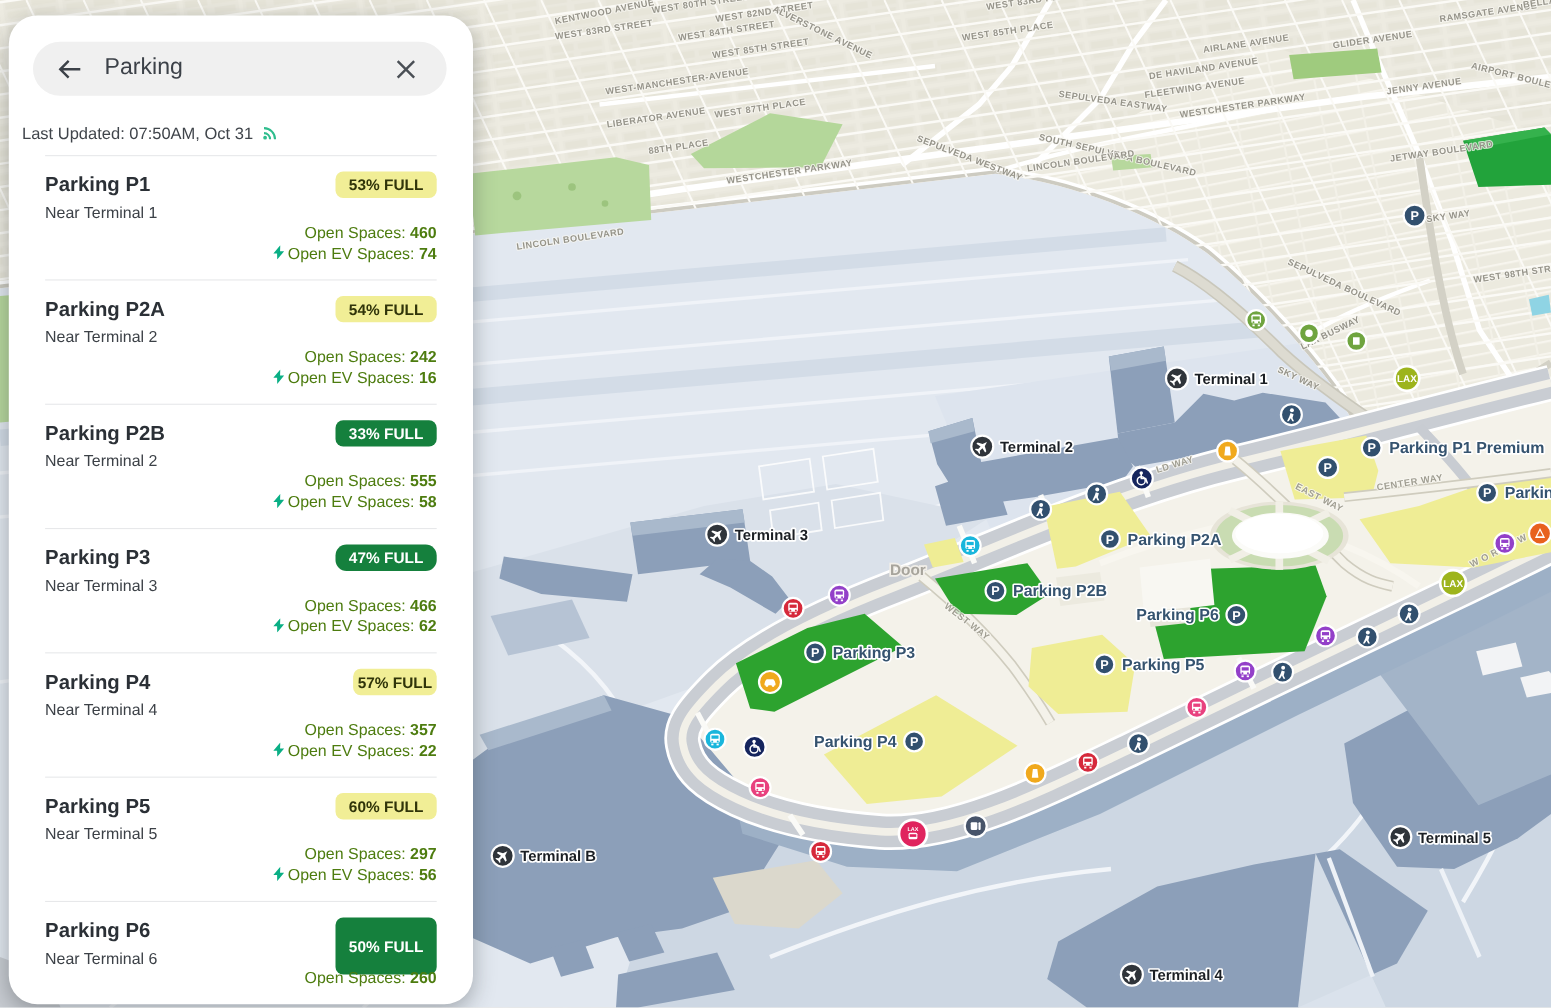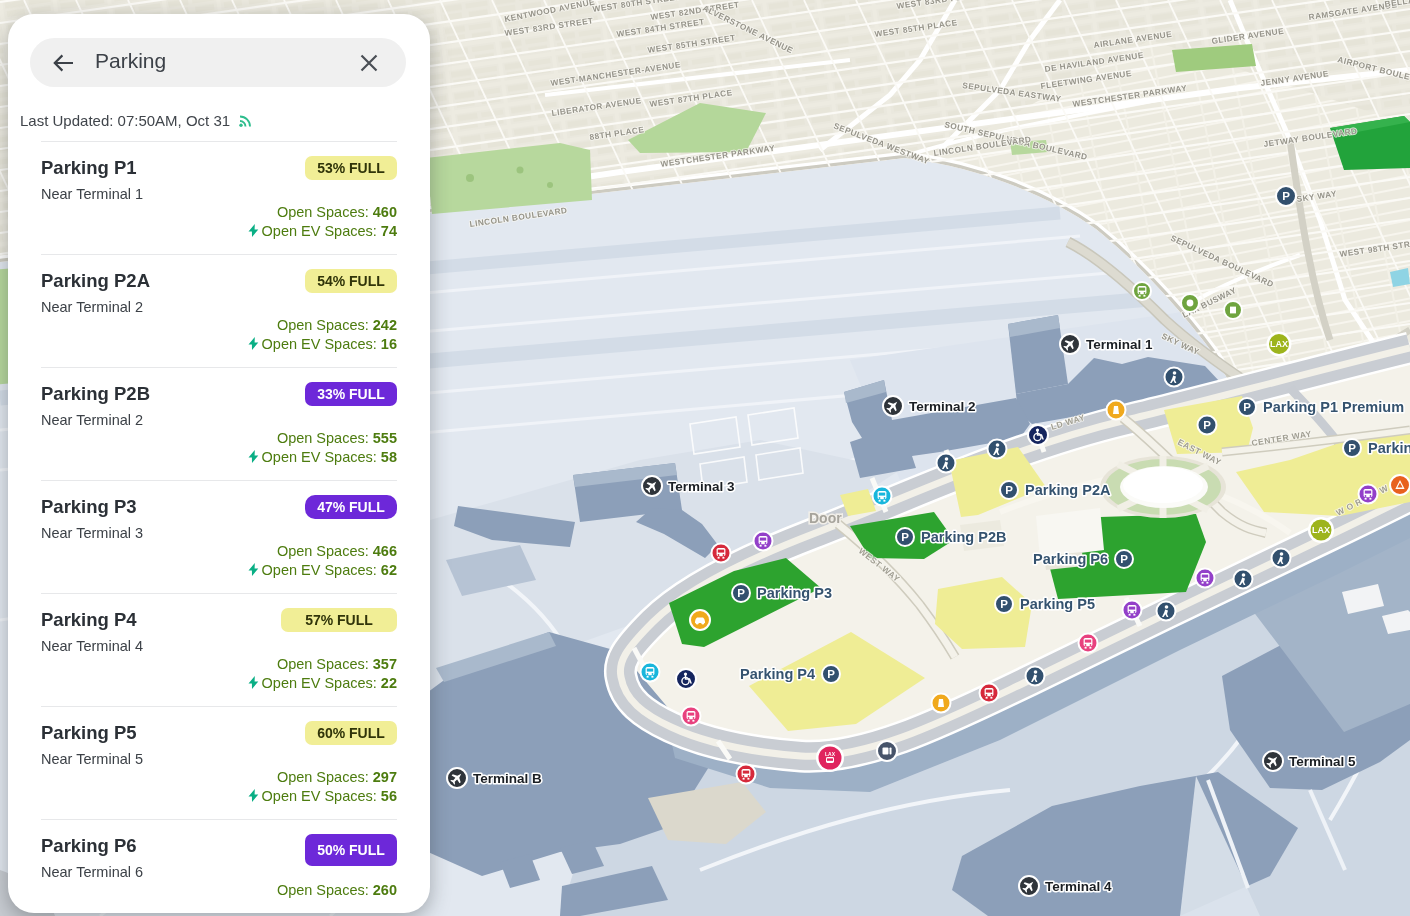--- a/index.html
+++ b/index.html
@@ -12,21 +12,21 @@
 .door{font-size:14px;font-weight:bold;fill:#a7a49c;paint-order:stroke;stroke:#f2efe9;stroke-width:3px;}
 #panel{position:absolute;left:8px;top:14px;width:422px;height:899px;background:#ffffff;border-radius:26px;box-shadow:0 6px 20px rgba(40,45,50,.35);overflow:hidden;}
 #searchbar{position:absolute;left:22px;top:24px;width:376px;height:49px;border-radius:25px;background:#f0f0f0;}
 #query{position:absolute;left:65px;top:11px;font-size:21px;color:#3c4148;}
 #updated{position:absolute;left:12px;top:98px;font-size:15px;color:#40454b;}
 .divider{position:absolute;left:33px;width:356px;height:1px;background:#e7e8ea;}
 .title{position:absolute;left:33px;font-size:18.5px;font-weight:bold;color:#2b3036;}
 .sub{position:absolute;left:33px;font-size:14.5px;color:#3c4147;}
 .badge{position:absolute;height:24px;line-height:24px;border-radius:7px;font-size:14px;font-weight:bold;text-align:center;}
 .badge.y{background:#f1ee96;color:#303409;}
-.badge.g{background:#6d28d9;color:#ffffff;}
+.badge.g{background:#15803d;color:#ffffff;}
 .os{position:absolute;right:33px;font-size:14.5px;color:#4d7c0f;white-space:nowrap;}
 .os b{font-weight:bold;}
 .bolt{display:inline-block;vertical-align:-1px;margin-right:3px;}
 </style>
 </head>
 <body>
 
 <svg id="map" width="1410" height="916" viewBox="0 0 1410 916">
 <defs>
 <pattern id="blocks" width="54" height="22" patternUnits="userSpaceOnUse" patternTransform="rotate(-8.2)">
@@ -760,34 +760,34 @@
   <div class="sub" style="top:511px">Near Terminal 3</div>
   <div class="badge g" style="top:481px;right:33px;width:68px;padding:0 12px;border-radius:10px;">47% FULL</div>
   <div class="os" style="top:529px">Open Spaces: <b>466</b></div>
   <div class="os" style="top:548px"><svg class="bolt" width="11" height="13" viewBox="0 0 11 13">
         <path d="M6.8 0L0.5 7.4h3.4L4 13l6.3-7.6H6.6z" fill="#0aaf85"></path>
       </svg>Open EV Spaces: <b>62</b></div>
 
   <div class="divider" style="top:579px"></div>
   <div class="title" style="top:595px">Parking P4</div>
   <div class="sub" style="top:624px">Near Terminal 4</div>
-  <div class="badge y" style="top:594px;right:33px;width:68px;padding:0 24px;">57% FULL</div>
+  <div class="badge y" style="top:594px;right:33px;width:68px;padding:0 4px;">57% FULL</div>
   <div class="os" style="top:642px">Open Spaces: <b>357</b></div>
   <div class="os" style="top:661px"><svg class="bolt" width="11" height="13" viewBox="0 0 11 13">
         <path d="M6.8 0L0.5 7.4h3.4L4 13l6.3-7.6H6.6z" fill="#0aaf85"></path>
       </svg>Open EV Spaces: <b>22</b></div>
 
   <div class="divider" style="top:692px"></div>
   <div class="title" style="top:708px">Parking P5</div>
   <div class="sub" style="top:737px">Near Terminal 5</div>
   <div class="badge y" style="top:707px;right:33px;width:68px;padding:0 12px;">60% FULL</div>
   <div class="os" style="top:755px">Open Spaces: <b>297</b></div>
   <div class="os" style="top:774px"><svg class="bolt" width="11" height="13" viewBox="0 0 11 13">
         <path d="M6.8 0L0.5 7.4h3.4L4 13l6.3-7.6H6.6z" fill="#0aaf85"></path>
       </svg>Open EV Spaces: <b>56</b></div>
 
   <div class="divider" style="top:805px"></div>
   <div class="title" style="top:821px">Parking P6</div>
   <div class="sub" style="top:850px">Near Terminal 6</div>
-  <div class="badge g" style="top:820px;right:33px;width:68px;padding:4px 12px;">50% FULL</div>
+  <div class="badge g" style="top:820px;right:33px;width:68px;padding:14px 12px;">50% FULL</div>
   <div class="os" style="top:868px">Open Spaces: <b>260</b></div>
 
 </div>
 
 </body></html>

